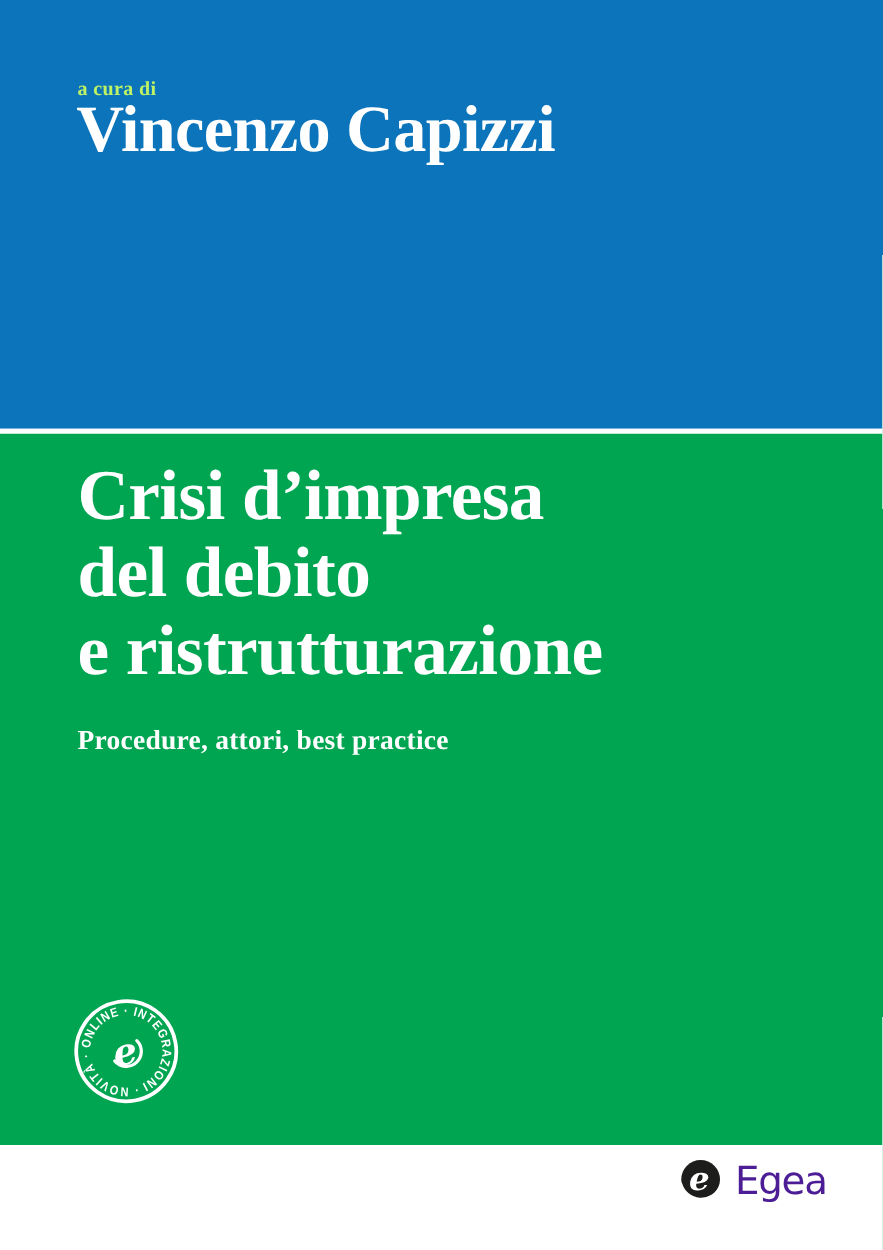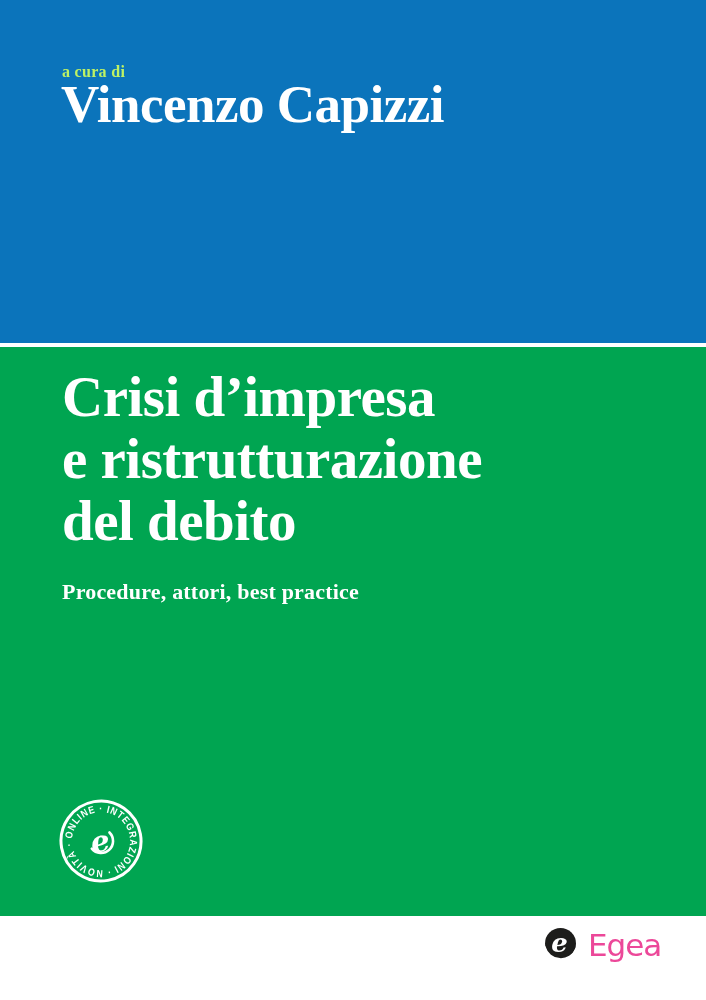--- a/index.html
+++ b/index.html
@@ -82,21 +82,21 @@
     background: #ffffff;
   }
   .egea-logo-wrap {
     position: absolute;
     left: 543px; top: 11px;
     width: 36px; height: 36px;
   }
   .publisher-name {
     position: absolute;
     left: 588px; top: 12px;
-    color: #ec4899;
+    color: #4c1d95;
     font-family: "DejaVu Sans", sans-serif;
     font-size: 31px;
     font-weight: 400;
     letter-spacing: -1px;
     line-height: 34px;
   }
   .badge-ring-text {
     font-family: "Liberation Sans", sans-serif;
     font-weight: 700;
     font-size: 10.2px;
@@ -118,22 +118,22 @@
   <div class="band-top">
     <div class="author-prefix">a cura di</div>
     <div class="author-name">Vincenzo Capizzi</div>
   </div>
 
   <div class="separator"></div>
 
   <div class="band-main">
     <h1 class="title">
       <span class="line">Crisi d’impresa</span>
+      <span class="line">del debito</span>
       <span class="line">e ristrutturazione</span>
-      <span class="line">del debito</span>
     </h1>
     <div class="subtitle">Procedure, attori, best practice</div>
 
     <div class="badge-wrap">
       <svg width="86" height="86" viewBox="0 0 86 86">
         <g transform="rotate(-10 43 43)">
           <circle cx="43" cy="43" r="40" fill="none" stroke="#ffffff" stroke-width="3"></circle>
           <defs>
             <path id="badgeTextCircle" d="M 14 43 A 29 29 0 1 1 72 43 A 29 29 0 1 1 14 43" fill="none"></path>
           </defs>

